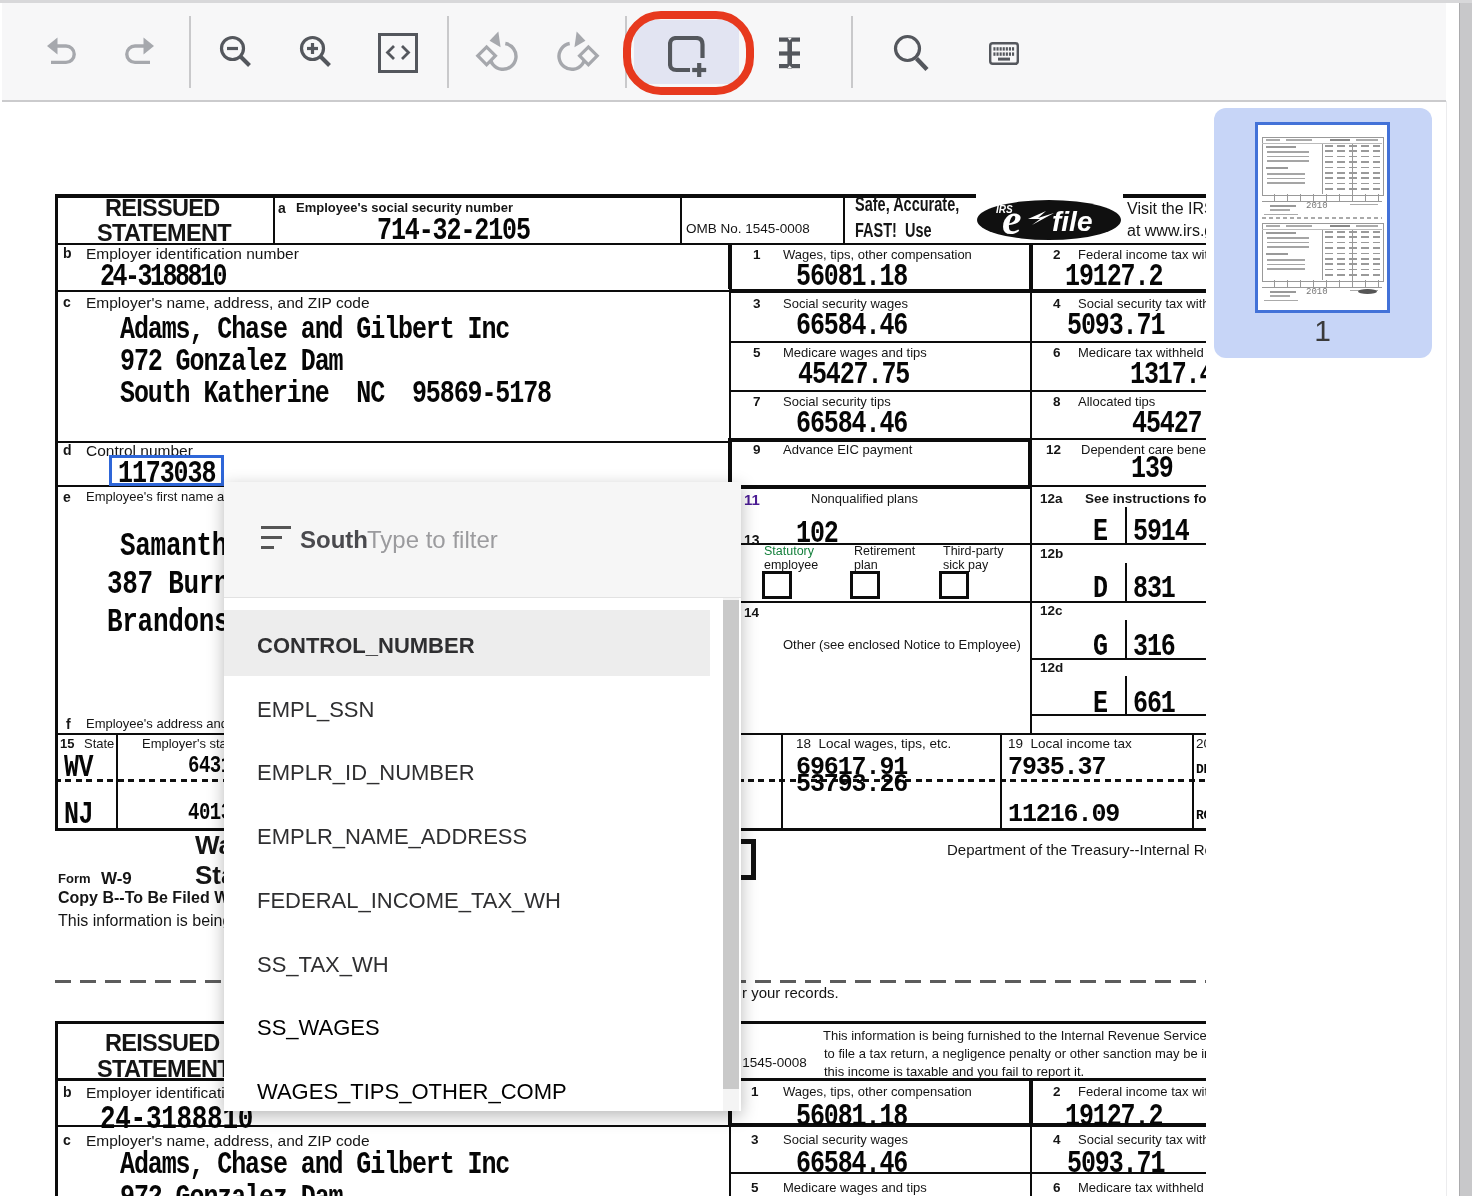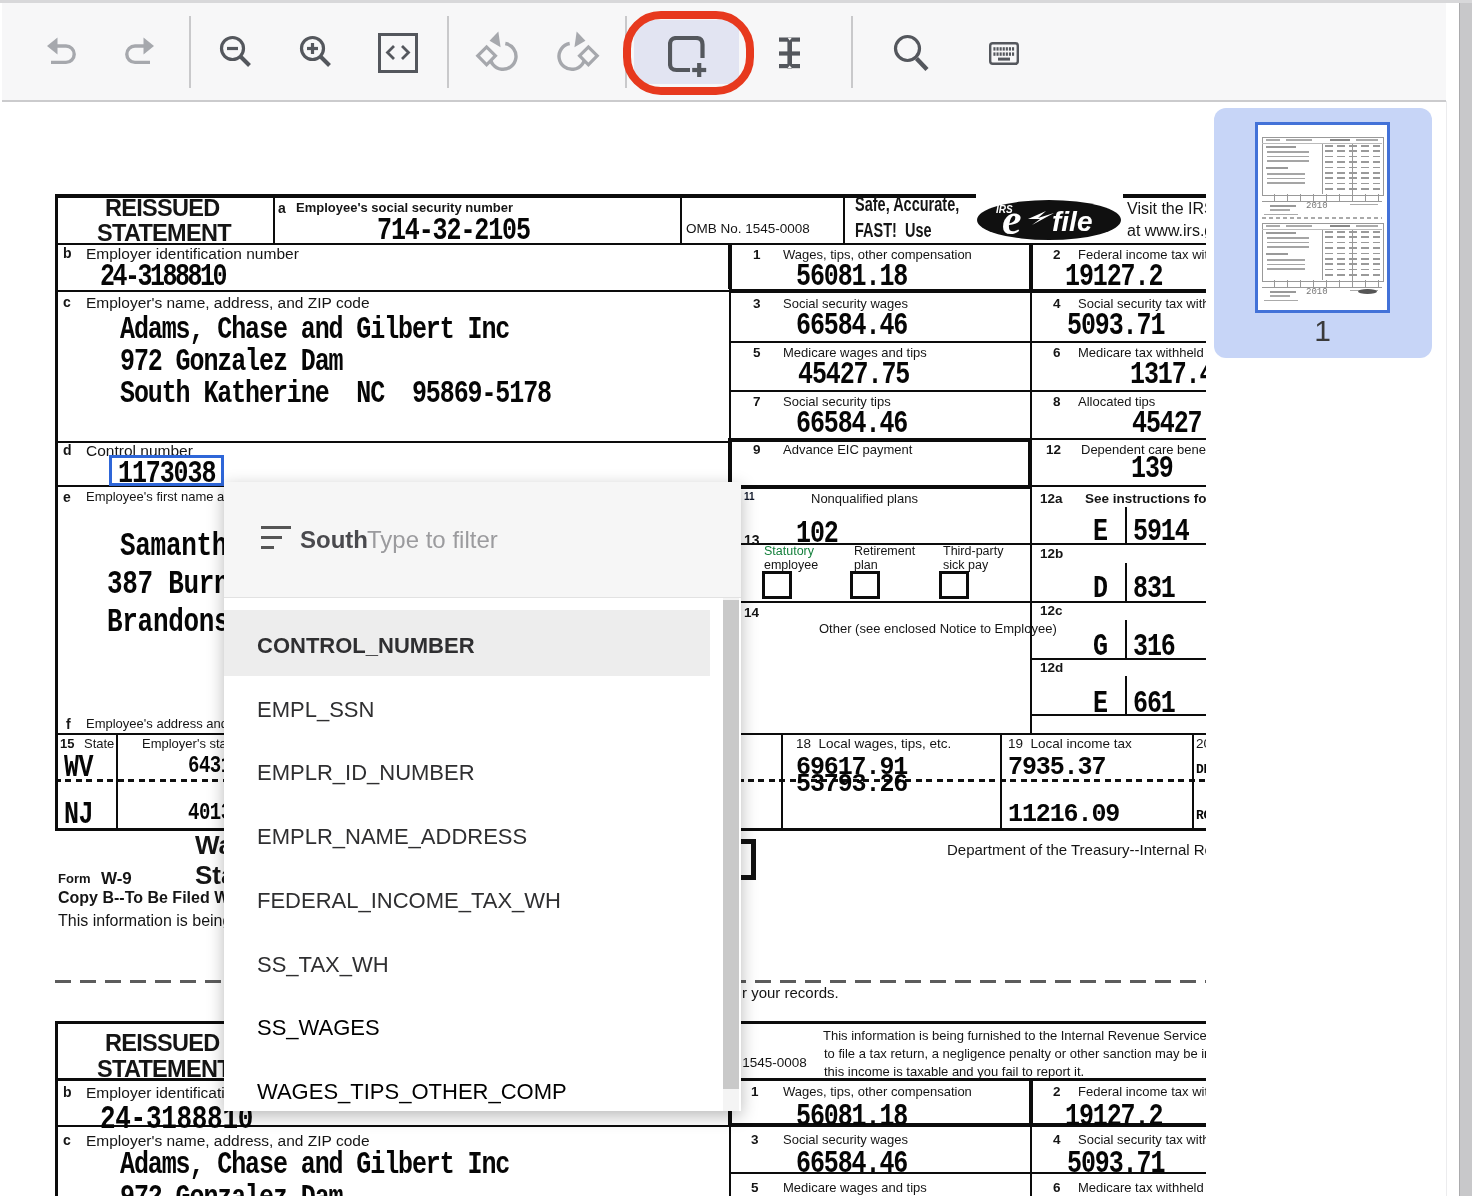--- a/index.html
+++ b/index.html
@@ -107,42 +107,42 @@
 <div class="a" style="left:783px;top:395px;font-size:13px;color:#151515;white-space:nowrap;line-height:1;">Social security tips</div>
 <div class="mv" style="left:796px;top:407.6px;font-size:25px;letter-spacing:-1.1px;">66584.46</div>
 <div class="a" style="left:1053px;top:395px;font-size:13.5px;font-weight:bold;color:#151515;white-space:nowrap;line-height:1;">8</div>
 <div class="a" style="left:1078px;top:395px;font-size:13px;color:#151515;white-space:nowrap;line-height:1;">Allocated tips</div>
 <div class="mv" style="left:1132px;top:407.6px;font-size:25px;letter-spacing:-1.1px;">45427.75</div>
 <div class="a" style="left:753px;top:443px;font-size:13.5px;font-weight:bold;color:#151515;white-space:nowrap;line-height:1;">9</div>
 <div class="a" style="left:783px;top:443px;font-size:13px;color:#151515;white-space:nowrap;line-height:1;">Advance EIC payment</div>
 <div class="a" style="left:1046px;top:443px;font-size:13.5px;font-weight:bold;color:#151515;white-space:nowrap;line-height:1;">12</div>
 <div class="a" style="left:1081px;top:443px;font-size:13px;color:#151515;white-space:nowrap;line-height:1;">Dependent care benefits</div>
 <div class="mv" style="left:1131px;top:452.6px;font-size:25px;letter-spacing:-1.1px;">139</div>
-<div class="a" style="left:744px;top:492px;font-size:10px;font-weight:bold;color:#0f172a;white-space:nowrap;line-height:1;">11</div>
+<div class="a" style="left:744px;top:492px;font-size:15px;font-weight:bold;color:#4c1d95;white-space:nowrap;line-height:1;">11</div>
 <div class="a" style="left:783px;top:492px;font-size:13px;color:#151515;white-space:nowrap;line-height:1;margin-left:28px;">Nonqualified plans</div>
 <div class="mv" style="left:796px;top:517.6px;font-size:25px;letter-spacing:-1.1px;">102</div>
 <div class="a" style="left:1040px;top:492px;font-size:13.5px;font-weight:bold;color:#151515;white-space:nowrap;line-height:1;">12a</div>
 <div class="a" style="left:1085px;top:492px;font-size:13.5px;font-weight:bold;color:#151515;white-space:nowrap;line-height:1;">See instructions for box 12</div>
 <div class="mv" style="left:1093px;top:515.6px;font-size:25px;letter-spacing:-1.1px;">E</div>
 <div class="mv" style="left:1133px;top:515.6px;font-size:25px;letter-spacing:-1.1px;">5914</div>
 <div class="a" style="left:744px;top:533px;font-size:14px;font-weight:bold;color:#151515;white-space:nowrap;line-height:1;">13</div>
 <div class="a" style="left:764px;top:545px;font-size:12.5px;color:#15803d;white-space:nowrap;line-height:1;">Statutory</div>
 <div class="a" style="left:764px;top:559px;font-size:12.5px;color:#151515;white-space:nowrap;line-height:1;">employee</div>
 <div class="a" style="left:854px;top:545px;font-size:12.5px;color:#151515;white-space:nowrap;line-height:1;">Retirement</div>
 <div class="a" style="left:854px;top:559px;font-size:12.5px;color:#151515;white-space:nowrap;line-height:1;">plan</div>
 <div class="a" style="left:943px;top:545px;font-size:12.5px;color:#151515;white-space:nowrap;line-height:1;">Third-party</div>
 <div class="a" style="left:943px;top:559px;font-size:12.5px;color:#151515;white-space:nowrap;line-height:1;">sick pay</div>
 <div class="a" style="left:762px;top:571px;width:24px;height:22px;border:3px solid #0c0c0c;"></div>
 <div class="a" style="left:850px;top:571px;width:24px;height:22px;border:3px solid #0c0c0c;"></div>
 <div class="a" style="left:939px;top:571px;width:24px;height:22px;border:3px solid #0c0c0c;"></div>
 <div class="a" style="left:1040px;top:547px;font-size:13.5px;font-weight:bold;color:#151515;white-space:nowrap;line-height:1;">12b</div>
 <div class="mv" style="left:1093px;top:572.6px;font-size:25px;letter-spacing:-1.1px;">D</div>
 <div class="mv" style="left:1133px;top:572.6px;font-size:25px;letter-spacing:-1.1px;">831</div>
 <div class="a" style="left:744px;top:606px;font-size:13.5px;font-weight:bold;color:#151515;white-space:nowrap;line-height:1;">14</div>
-<div class="a" style="left:783px;top:622px;font-size:13px;color:#151515;white-space:nowrap;line-height:1;margin-left:36px;">Other (see enclosed Notice to Employee)</div>
+<div class="a" style="left:783px;top:638px;font-size:13px;color:#151515;white-space:nowrap;line-height:1;">Other (see enclosed Notice to Employee)</div>
 <div class="a" style="left:1040px;top:604px;font-size:13.5px;font-weight:bold;color:#151515;white-space:nowrap;line-height:1;">12c</div>
 <div class="mv" style="left:1093px;top:630.6px;font-size:25px;letter-spacing:-1.1px;">G</div>
 <div class="mv" style="left:1133px;top:630.6px;font-size:25px;letter-spacing:-1.1px;">316</div>
 <div class="a" style="left:1040px;top:661px;font-size:13.5px;font-weight:bold;color:#151515;white-space:nowrap;line-height:1;">12d</div>
 <div class="mv" style="left:1093px;top:687.6px;font-size:25px;letter-spacing:-1.1px;">E</div>
 <div class="mv" style="left:1133px;top:687.6px;font-size:25px;letter-spacing:-1.1px;">661</div>
 <div class="a" style="left:60px;top:737px;font-size:13px;font-weight:bold;color:#151515;white-space:nowrap;line-height:1;">15</div>
 <div class="a" style="left:84px;top:737px;font-size:13px;color:#151515;white-space:nowrap;line-height:1;">State</div>
 <div class="a" style="left:142px;top:737px;font-size:13px;color:#151515;white-space:nowrap;line-height:1;">Employer's state ID number</div>
 <div class="mv" style="left:64px;top:751.6px;font-size:25px;letter-spacing:-0.4px;">WV</div>

